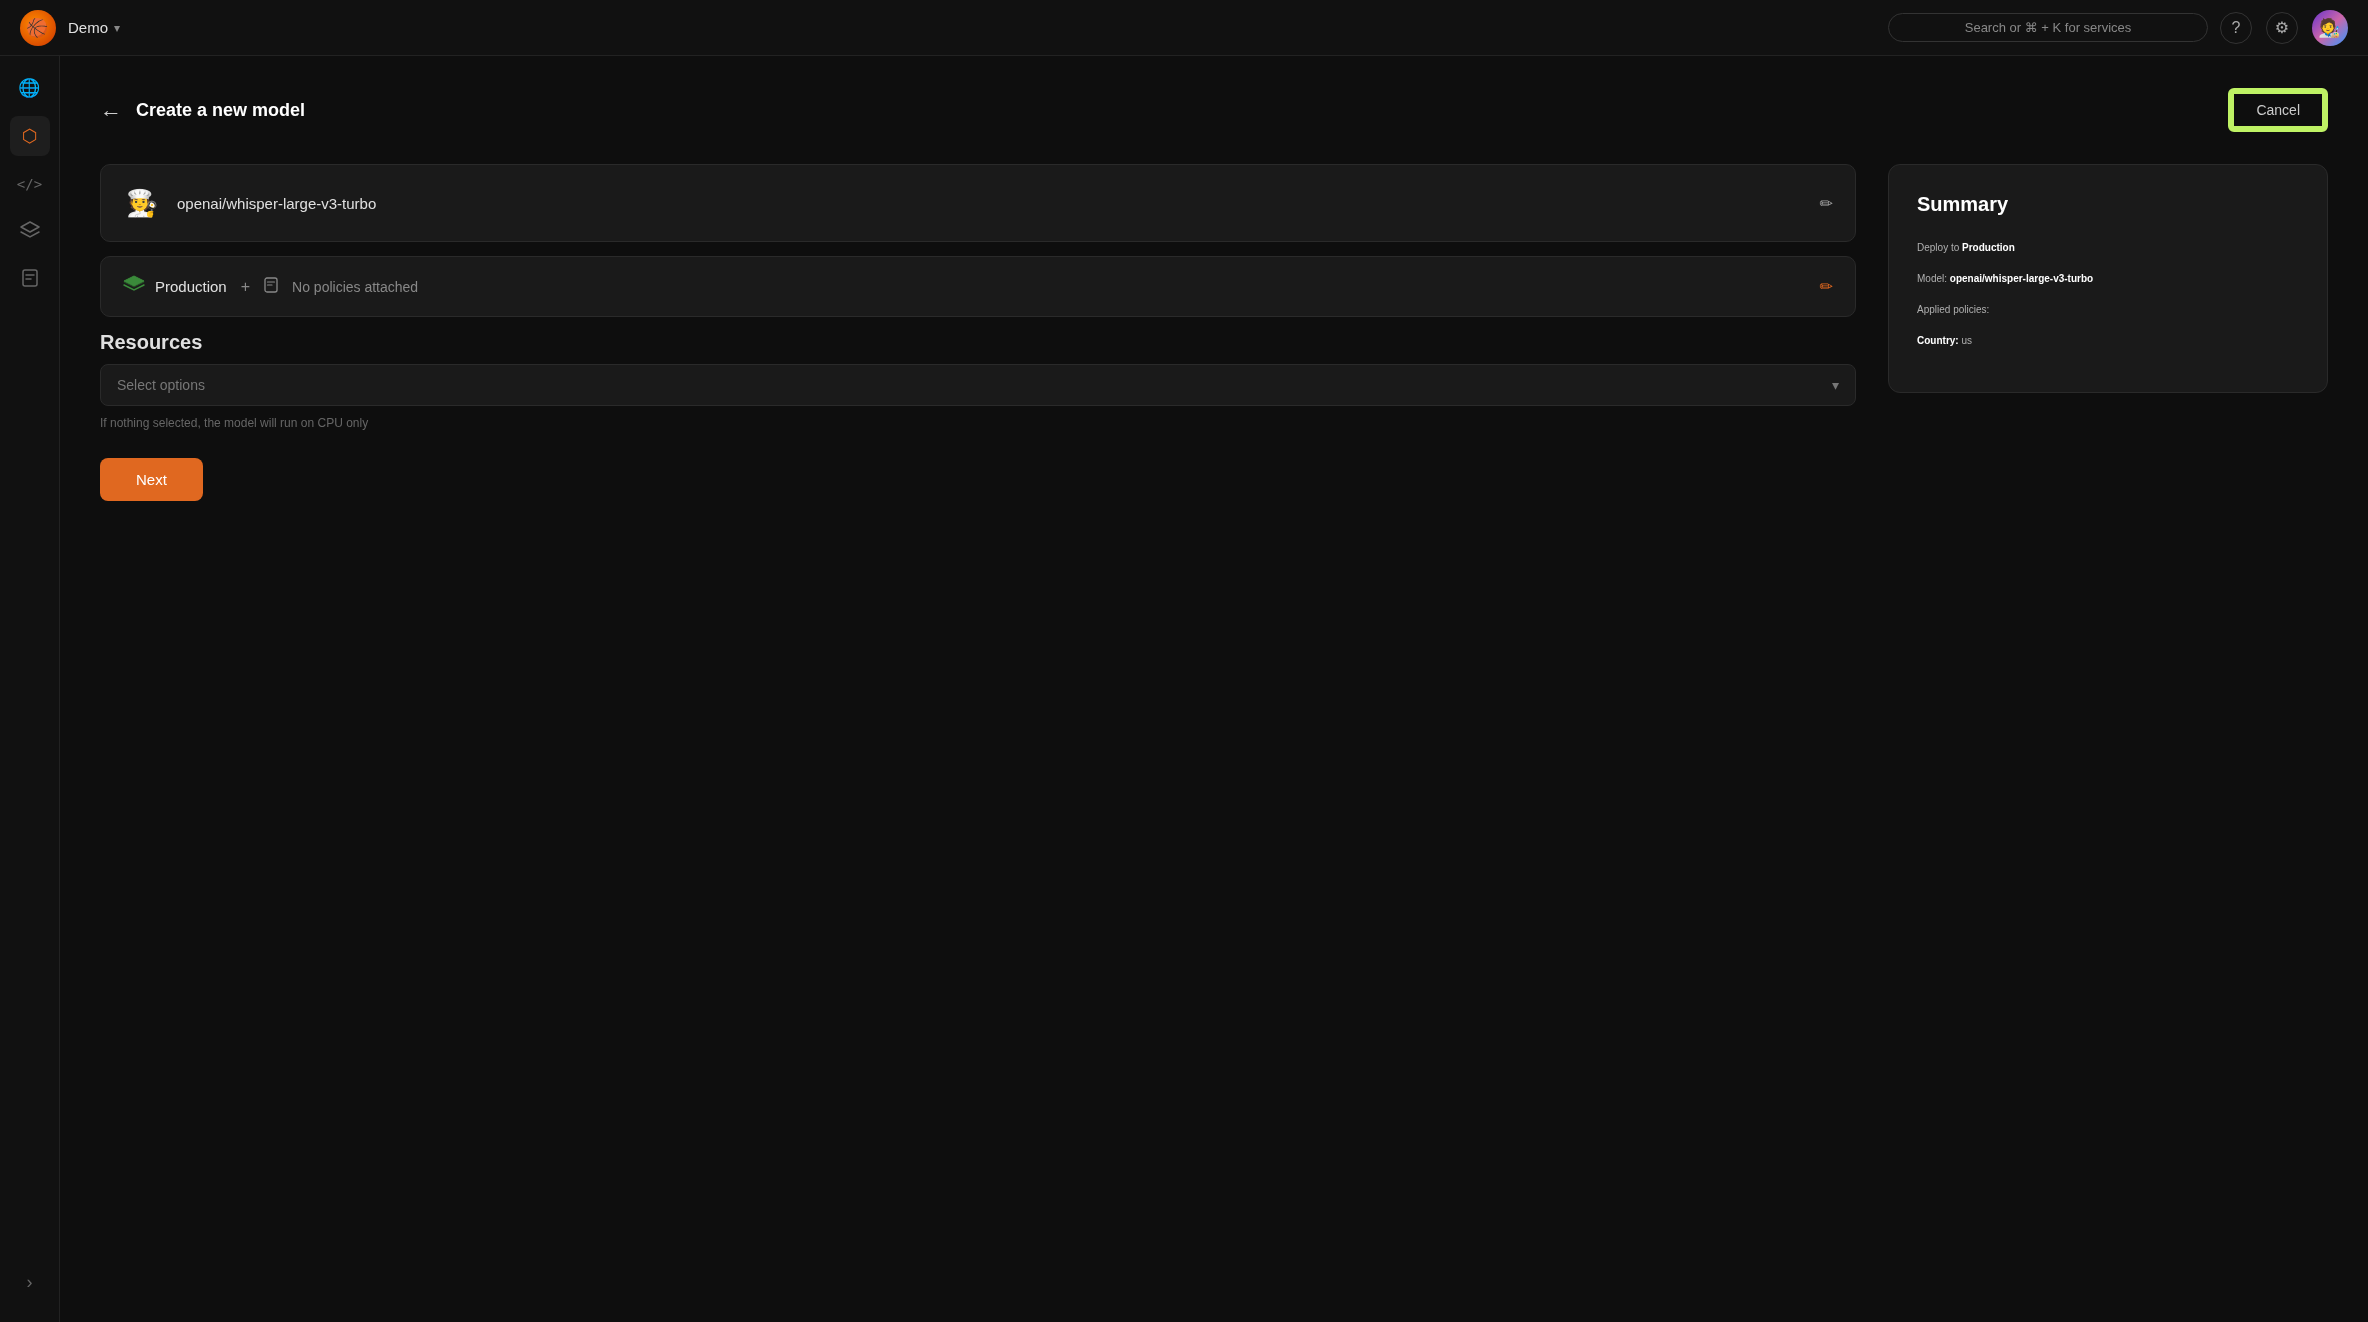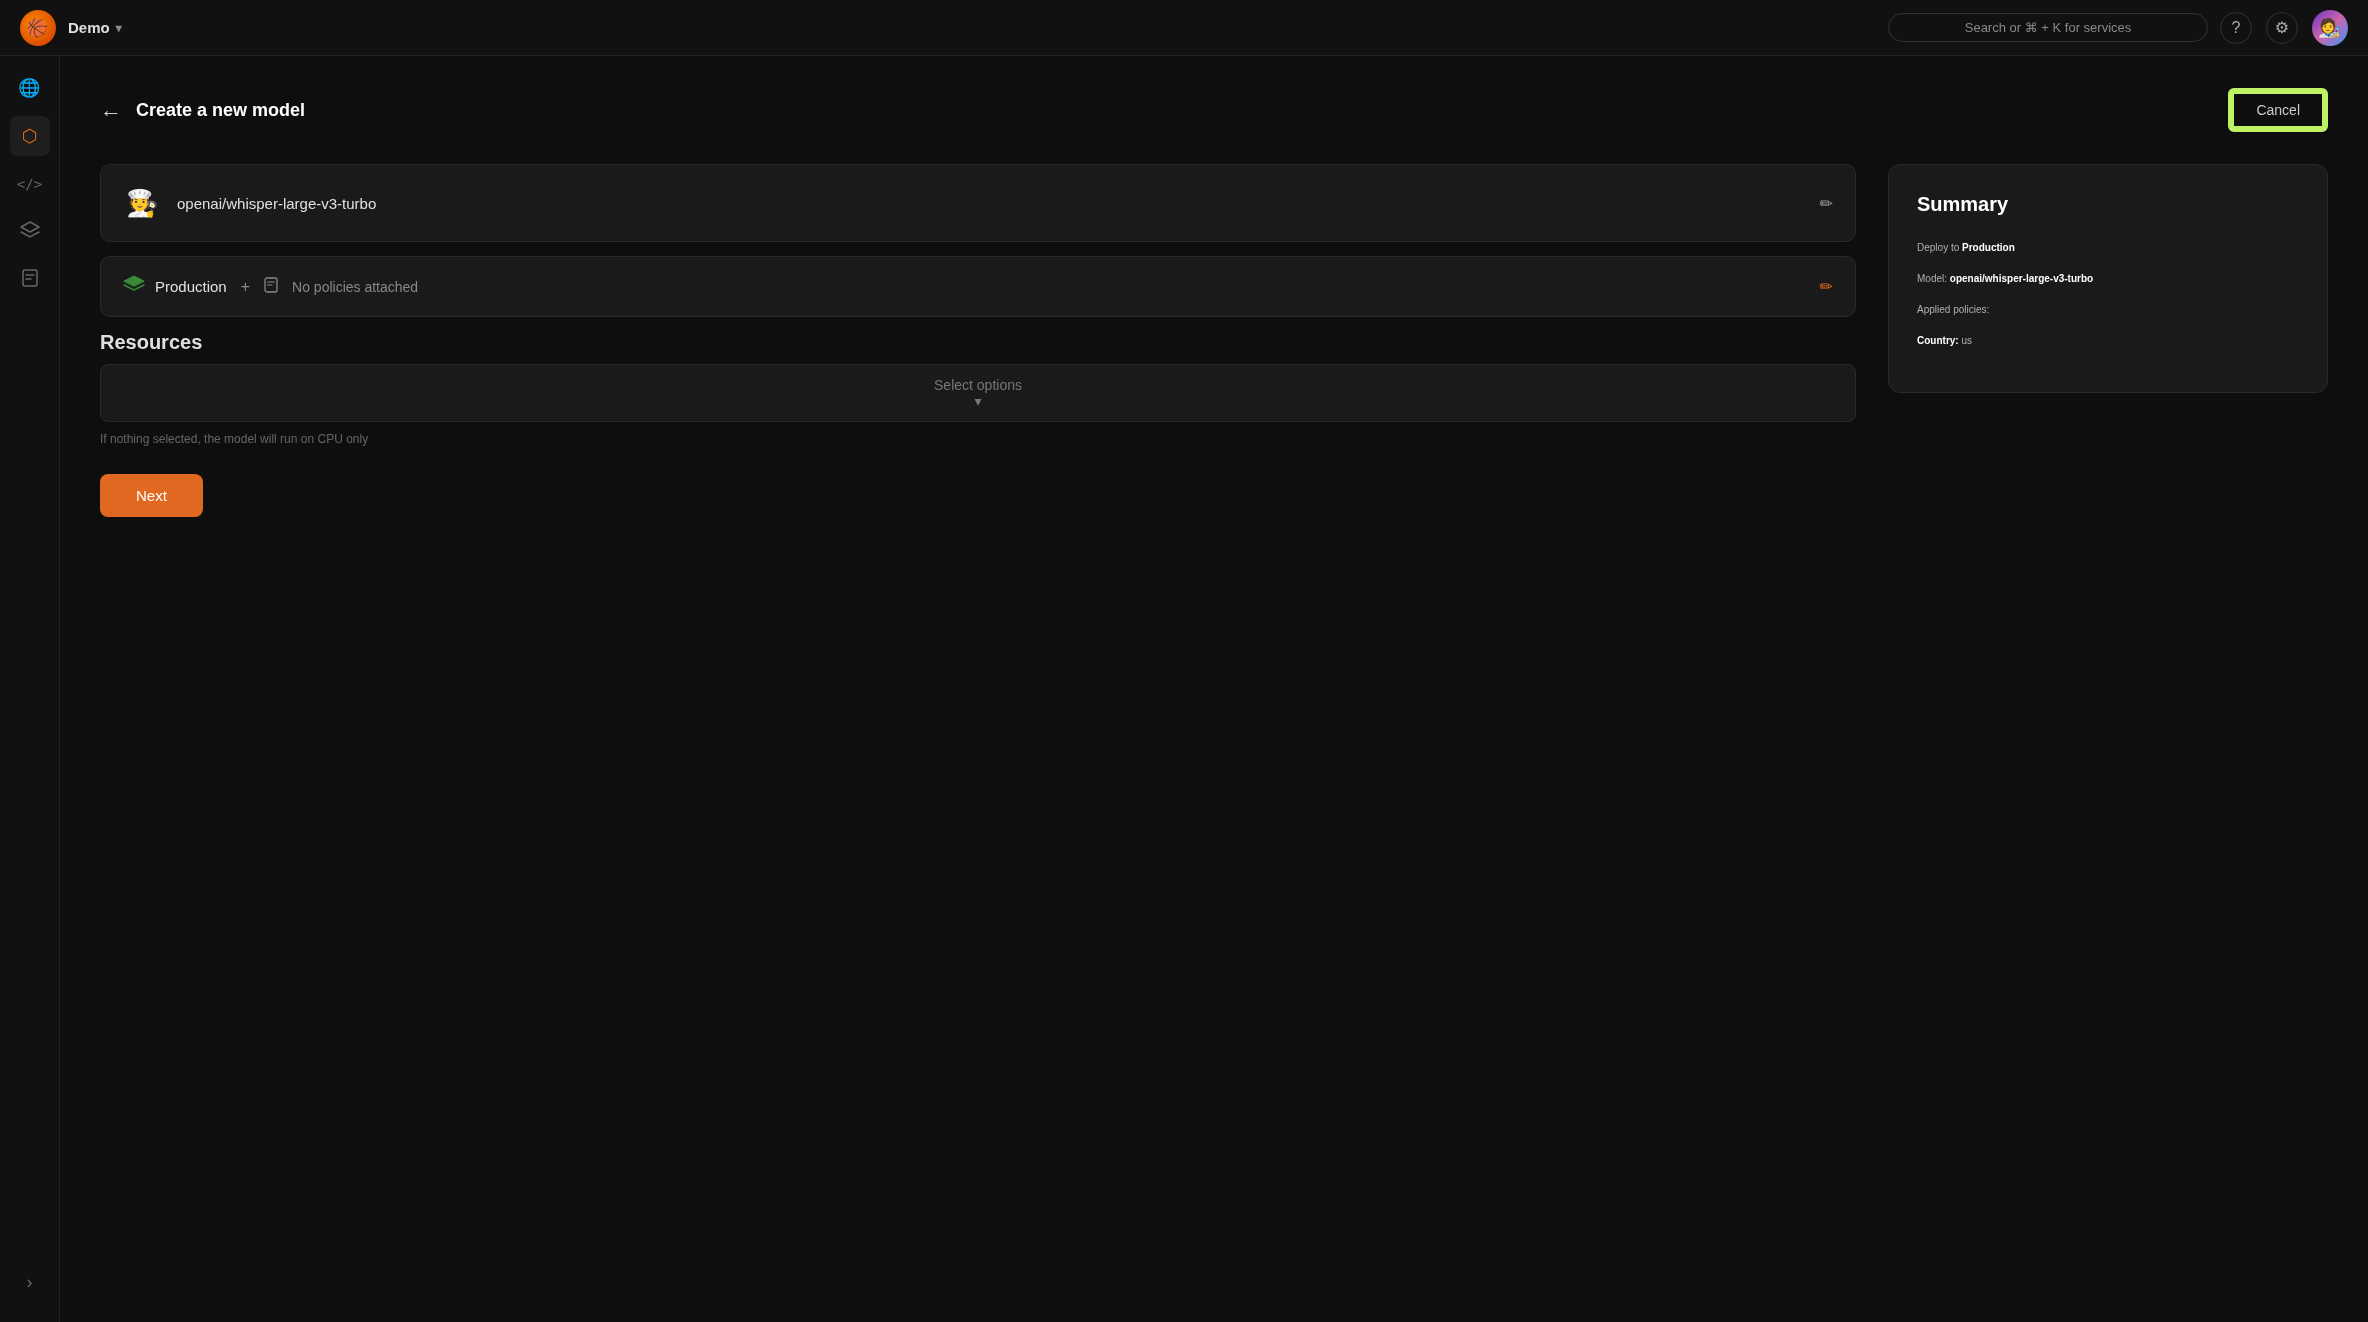--- a/index.html
+++ b/index.html
@@ -23,21 +23,21 @@
     .topnav-logo {
       width: 36px; height: 36px;
       background: radial-gradient(circle at 40% 40%, #ff8c00, #cc3300);
       border-radius: 50%;
       display: flex; align-items: center; justify-content: center;
       font-size: 18px;
       flex-shrink: 0;
     }
     .topnav-project {
       display: flex; align-items: center; gap: 6px;
-      color: #e0e0e0; font-size: 15px; font-weight: 700;
+      color: #e0e0e0; font-size: 15px; font-weight: 400;
       cursor: pointer;
     }
     .topnav-chevron { color: #888; font-size: 12px; }
     .topnav-search {
       flex: 1;
       display: flex; justify-content: flex-end;
     }
     .search-box {
       border: 1px solid #333;
       border-radius: 20px;
@@ -194,21 +194,20 @@
       background: #1a1a1a;
       border: 1px solid #2a2a2a;
       border-radius: 8px;
       padding: 12px 16px;
       color: #777;
       font-size: 14px;
       cursor: pointer;
       display: flex;
       align-items: center;
       justify-content: space-between;
-      flex-direction: column;
     }
     .select-chevron { color: #777; font-size: 14px; }
     .select-hint { font-size: 12px; color: #666; }
 
     .next-btn {
       background: #e06820;
       border: none;
       color: #fff;
       padding: 13px 36px;
       border-radius: 8px;

